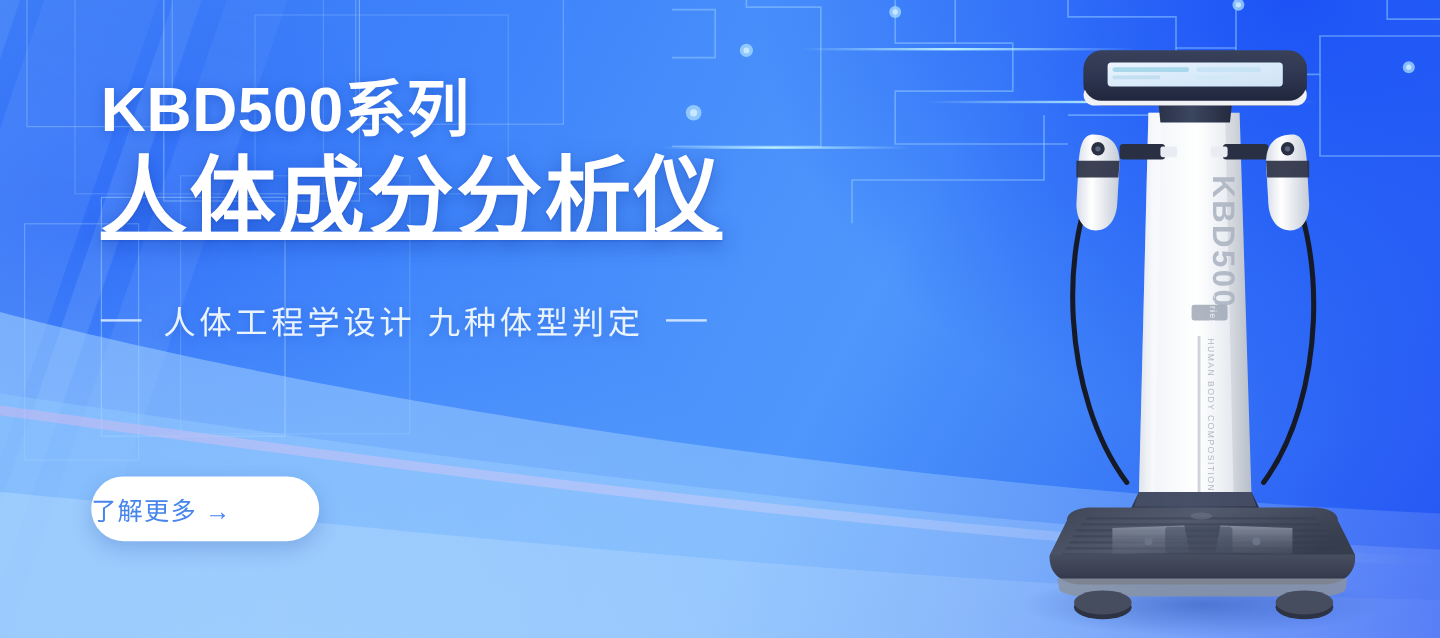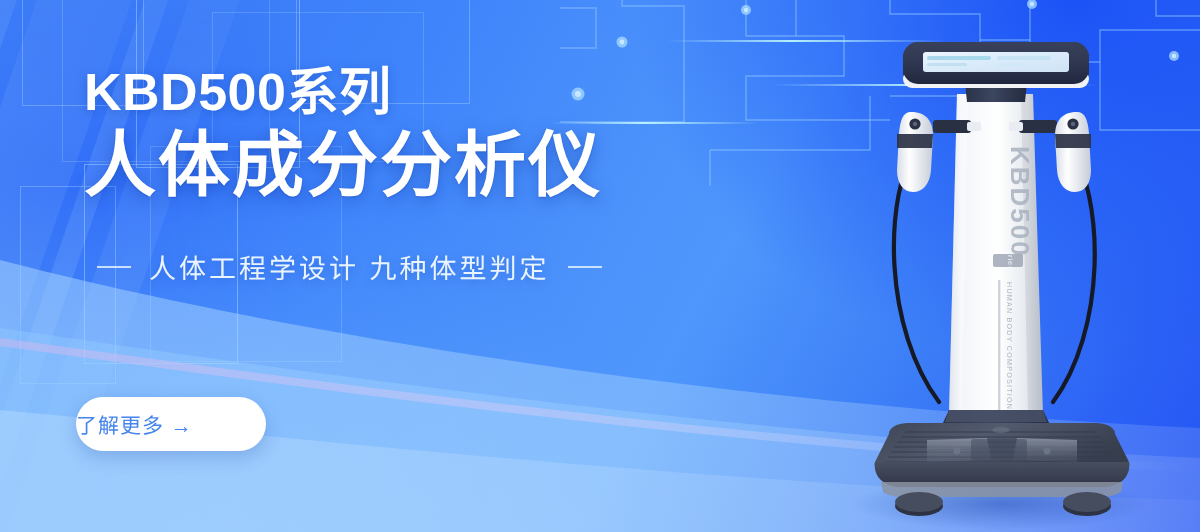--- a/index.html
+++ b/index.html
@@ -73,27 +73,27 @@
     font-size:52px;line-height:1.08;font-weight:700;color:#ffffff;
     letter-spacing:.5px;
     text-shadow:0 2px 10px rgba(22,70,180,.45);
     margin:0 0 6px 0;
   }
   .headline{
     font-size:72px;line-height:1.1;font-weight:800;color:#ffffff;
     letter-spacing:2px;
     text-shadow:0 4px 16px rgba(20,64,175,.50), 0 1px 2px rgba(20,64,175,.35);
     margin:0;
+    text-decoration:underline;
   }
   .subline{
     display:flex;align-items:center;gap:18px;
     margin-top:42px;
     color:#eaf4ff;font-size:27px;letter-spacing:3px;font-weight:400;
     text-shadow:0 2px 8px rgba(22,70,180,.35);
-    padding-left:13px;
   }
   .dash{display:block;width:34px;height:2px;background:rgba(226,240,255,.85);flex:none;}
   .subline .txt{white-space:nowrap;}
 
   .cta{
     position:absolute;left:76px;top:397px;
     width:190px;height:54px;border-radius:27px;
     background:#ffffff;
     display:flex;align-items:center;justify-content:flex-start;
     box-shadow:0 6px 18px rgba(16,56,150,.22);

